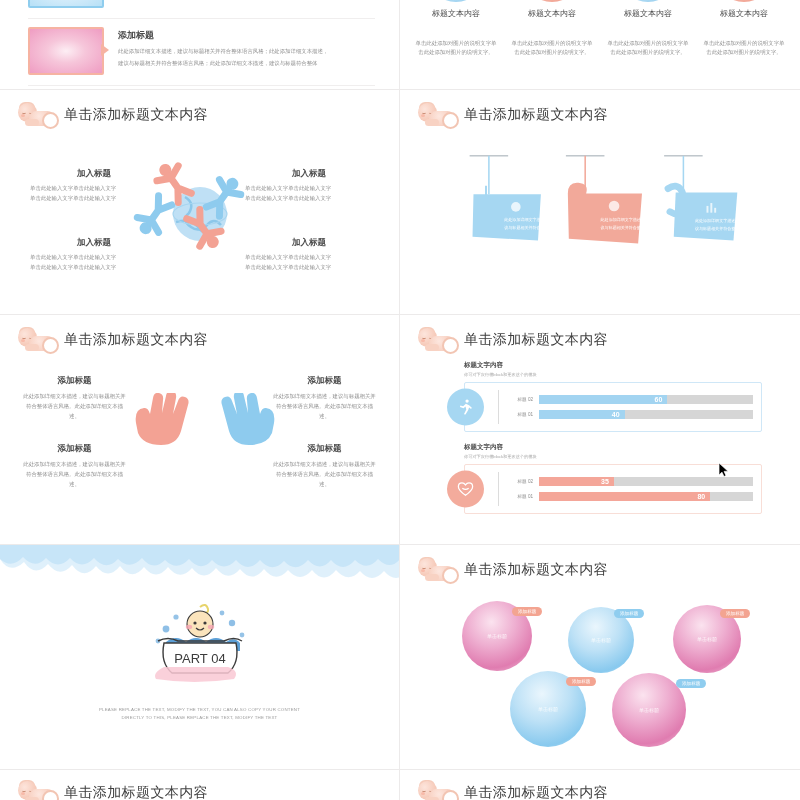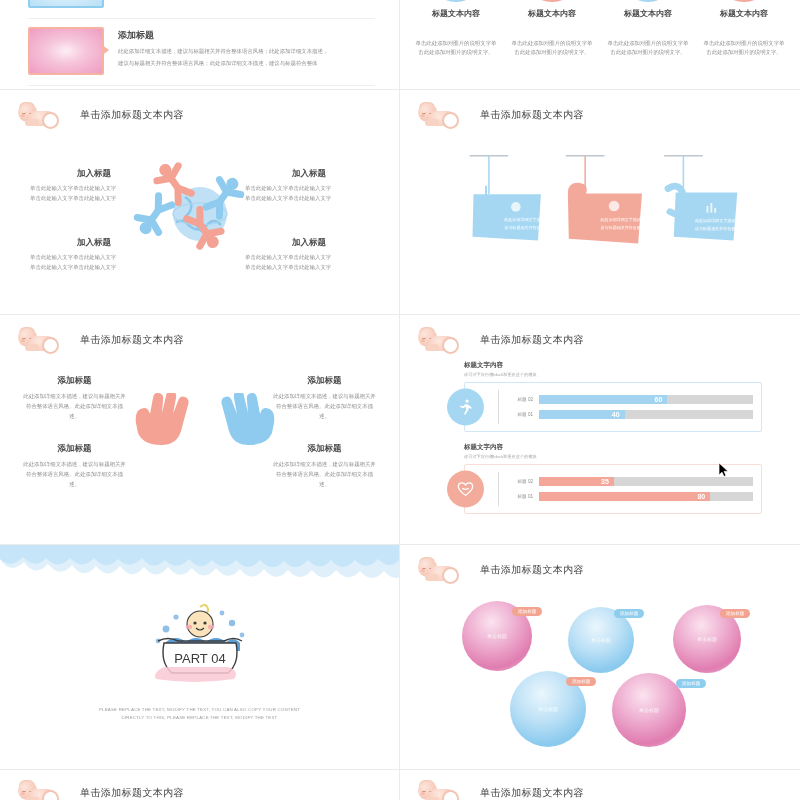--- a/index.html
+++ b/index.html
@@ -46,21 +46,21 @@
     background:#f8d2c3;
   }
   .baby .diaper{
     position:absolute;left:26px;top:10px;width:13px;height:13px;border-radius:50%;
     border:2px solid #f2c5b3;background:#fff;
   }
   .baby .eye{position:absolute;width:4px;height:2px;border-bottom:1.2px solid #c98c74;border-radius:50%;}
   .baby .eye.a{left:6px;top:9px;}
   .baby .eye.b{left:13px;top:9px;}
   .baby .cheek{position:absolute;width:4px;height:3px;border-radius:50%;background:#f6a995;opacity:.6;left:5px;top:12px;}
-  .hdr-title{font-size:10px;color:#3f3f3f;letter-spacing:.4px;white-space:nowrap;margin-left:16px;}
+  .hdr-title{font-size:14px;color:#3f3f3f;letter-spacing:.4px;white-space:nowrap;}
 
   
   .imglist{position:absolute;left:28px;top:-48px;right:24px;}
   .imgrow{display:flex;align-items:flex-start;gap:14px;padding:8px 0 10px 0;border-bottom:1px solid #f0eeee;}
   .thumb{
     position:relative;width:72px;height:44px;flex:none;border-radius:2px;
   }
   .thumb.blue{border:2px solid #8fcdee;background:
     radial-gradient(ellipse at 50% 50%,#ffffff 0%,#d9eefb 40%,#b7e0f6 100%);}
   .thumb.pink{border:2px solid #f6b3a2;background:
@@ -73,21 +73,21 @@
   .imgtxt p{margin:0 0 3px 0;font-size:5.4px;line-height:1.7;color:#8e8e8e;}
 
   
   .circrow{position:absolute;left:14px;right:14px;top:-56px;display:flex;justify-content:space-between;}
   .circcol{width:84px;text-align:center;}
   .bubble{
     width:58px;height:58px;border-radius:50%;margin:0 auto 6px auto;
   }
   .bubble.b{background:radial-gradient(circle at 36% 30%,#ffffff 0%,#d8edfa 32%,#a8d7f2 72%,#7cc0e8 100%);}
   .bubble.p{background:radial-gradient(circle at 36% 30%,#fdeeea 0%,#f8cfc4 35%,#f2a898 75%,#ec9485 100%);}
-  .circcol h5{margin:0 0 20px 0;font-size:8px;font-weight:700;color:#4b4b4b;}
+  .circcol h5{margin:0 0 20px 0;font-size:8px;font-weight:400;color:#4b4b4b;}
   .circcol p{margin:0;font-size:5.4px;line-height:1.75;color:#8e8e8e;}
 
   
   .globe-wrap{position:absolute;left:0;right:0;top:52px;height:140px;}
   .qtxt{position:absolute;width:128px;}
   .qtxt h5{margin:0 0 4px 0;font-size:8.5px;font-weight:700;color:#4b4b4b;}
   .qtxt p{margin:0;font-size:5.4px;line-height:1.8;color:#8e8e8e;}
   .qtxt.tl{left:30px;top:26px;text-align:left;}
   .qtxt.tl h5{text-align:center;}
   .qtxt.tr{right:26px;top:26px;}

